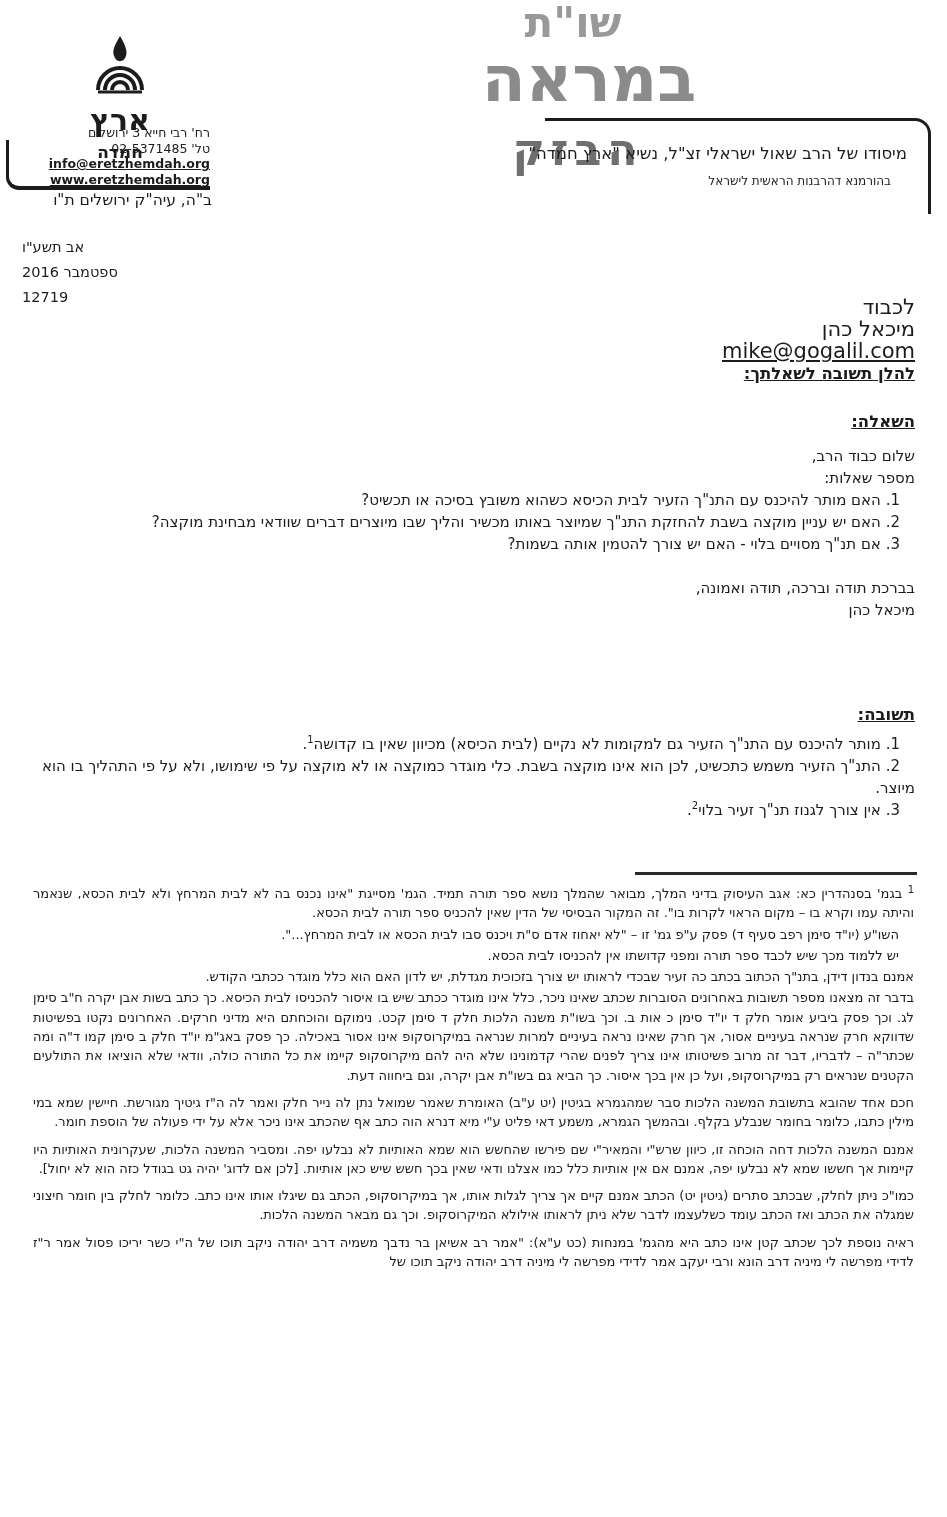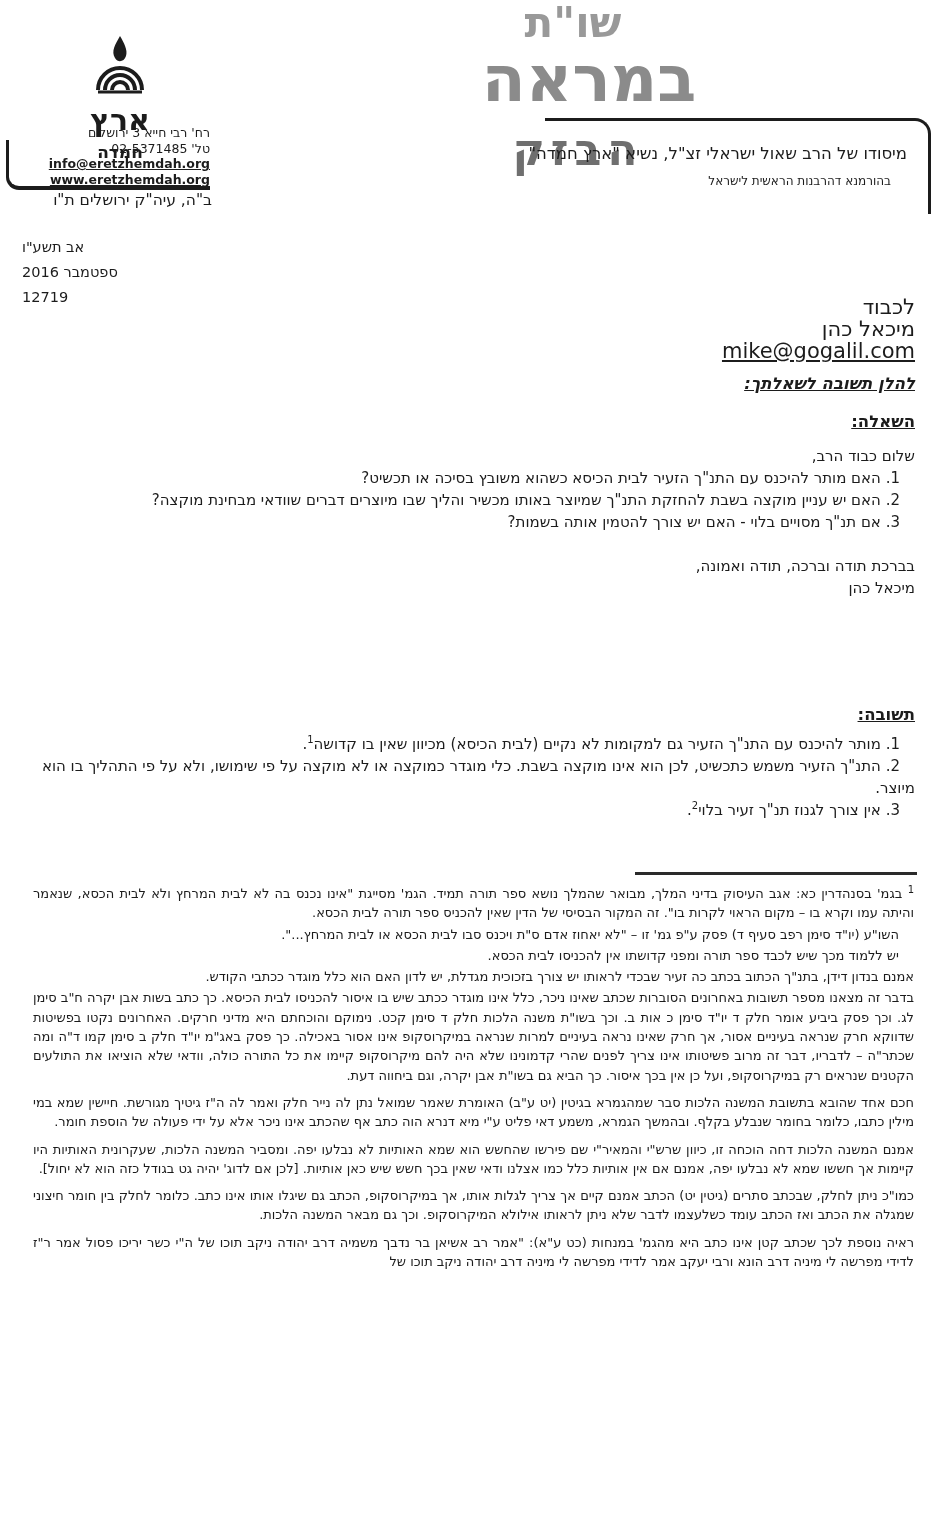--- a/index.html
+++ b/index.html
@@ -26,21 +26,21 @@
                  border-top:3px solid #1c1c1c;border-right:3px solid #1c1c1c;
                  border-top-right-radius:16px;}
   .subtitle1{position:absolute;right:40px;top:144px;font-size:16.5px;}
   .subtitle2{position:absolute;right:56px;top:174px;font-size:12px;}
   
   .dateblock{position:absolute;left:22px;top:235px;font-size:14.5px;line-height:25px;text-align:left;}
   .recipient{position:absolute;right:32px;top:296px;font-size:21px;line-height:22px;text-align:right;}
   .recipient .link{text-decoration:underline;}
   
   .h{position:absolute;right:32px;font-weight:bold;text-decoration:underline;font-size:16.5px;}
-  .intro-h{top:374px;font-style:italic;}
+  .intro-h{top:364px;}
   .q-h{top:412px;}
   .a-h{top:705px;}
   
   .qbody{position:absolute;right:32px;left:30px;top:445px;font-size:15px;line-height:22px;text-align:right;}
   .abody{position:absolute;right:32px;left:30px;top:733px;font-size:15px;line-height:22px;text-align:right;}
   .li{text-indent:15px;}
   .closing{margin-top:22px;}
   sup{font-size:10px;line-height:0;}
   
   .fnrule{position:absolute;right:30px;top:872px;width:282px;border-top:3px solid #2a2a2a;}
@@ -93,20 +93,21 @@
     <div>לכבוד</div>
     <div>מיכאל כהן</div>
     <div class="link ltr">mike@gogalil.com</div>
   </div>
 
   <div class="h intro-h">להלן תשובה לשאלתך:</div>
   <div class="h q-h">השאלה:</div>
 
   <div class="qbody">
     <div>שלום כבוד הרב,</div>
+    <div>מספר שאלות:</div>
     <div class="li"><span class="num">1.</span> <span>האם מותר להיכנס עם התנ"ך הזעיר לבית הכיסא כשהוא משובץ בסיכה או תכשיט?</span></div>
     <div class="li"><span class="num">2.</span> <span>האם יש עניין מוקצה בשבת להחזקת התנ"ך שמיוצר באותו מכשיר והליך שבו מיוצרים דברים שוודאי מבחינת מוקצה?</span></div>
     <div class="li"><span class="num">3.</span> <span>אם תנ"ך מסויים בלוי - האם יש צורך להטמין אותה בשמות?</span></div>
     <div class="closing">בברכת תודה וברכה, תודה ואמונה,</div>
     <div>מיכאל כהן</div>
   </div>
 
   <div class="h a-h">תשובה:</div>
   <div class="abody">
     <div class="li"><span class="num">1.</span> <span>מותר להיכנס עם התנ"ך הזעיר גם למקומות לא נקיים (לבית הכיסא) מכיוון שאין בו קדושה</span><sup>1</sup><span>.</span></div>

